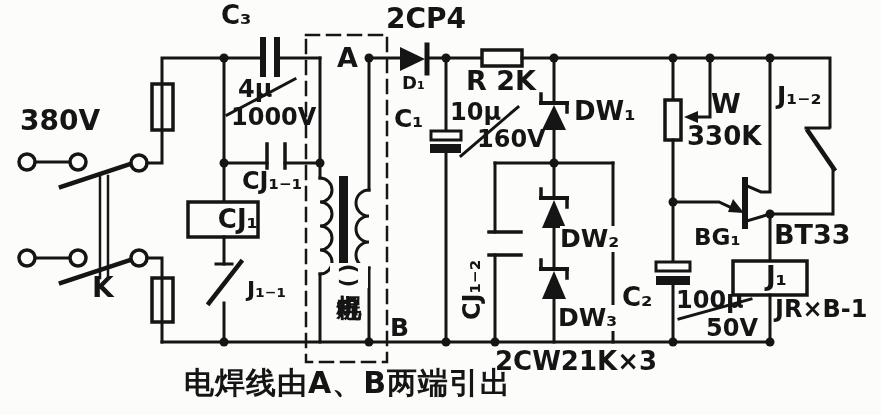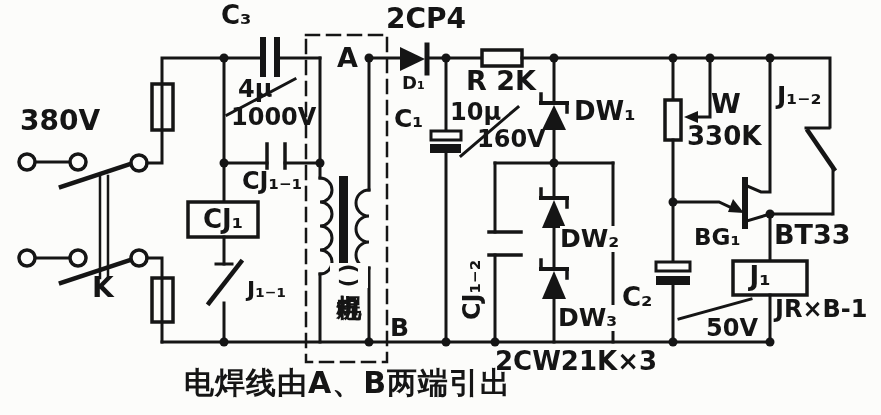--- a/index.html
+++ b/index.html
@@ -5,21 +5,21 @@
   html,body{margin:0;padding:0;background:#e8e8e4;}
   .stage{
     position:relative;width:881px;height:415px;background:#fcfcfa;
     font-family:"DejaVu Sans",sans-serif;overflow:hidden;color:#151515;
   }
   .stage svg{position:absolute;left:0;top:0;}
   .lbl{
     position:absolute;font-weight:700;color:#151515;white-space:nowrap;
     line-height:1.02;letter-spacing:0px;font-family:"DejaVu Sans",sans-serif;
   }
-  .boxlbl{text-align:center;}
+  .boxlbl{text-align:right;}
   .rot90ccw{transform:rotate(-90deg);transform-origin:left top;}
   .welder{
     position:absolute;left:330px;top:263px;width:38px;background:#fcfcfa;
     display:flex;flex-direction:column;align-items:center;font-weight:700;
     z-index:3;
   }
   .welder .paren{font-size:21px;line-height:10px;height:11px;font-weight:700;}
   .welder .paren.top{transform:rotate(90deg);}
   .welder .paren.bot{transform:rotate(90deg);}
   .welder .vname{
@@ -234,20 +234,21 @@
 <div class="lbl" style="left:466px;top:67px;font-size:27px">R 2K</div>
 
 <div class="lbl" style="left:574px;top:98px;font-size:26px">DW₁</div>
 <div class="lbl" style="left:560px;top:226px;font-size:25px;background:#fcfcfa">DW₂</div>
 <div class="lbl" style="left:558px;top:305px;font-size:25px;background:#fcfcfa">DW₃</div>
 <div class="lbl" style="left:495px;top:348px;font-size:26px">2CW21K×3</div>
 
 <div class="lbl rot90ccw" style="left:460px;top:320px;font-size:24px">CJ₁₋₂</div>
 
 <div class="lbl" style="left:622px;top:284px;font-size:26px">C₂</div>
+<div class="lbl" style="left:676px;top:288px;font-size:24px">100μ</div>
 <div class="lbl" style="left:706px;top:316px;font-size:24px">50V</div>
 
 <div class="lbl" style="left:711px;top:90px;font-size:27px">W</div>
 <div class="lbl" style="left:687px;top:123px;font-size:26px">330K</div>
 
 <div class="lbl" style="left:777px;top:83px;font-size:25px">J₁₋₂</div>
 <div class="lbl" style="left:694px;top:226px;font-size:23px">BG₁</div>
 <div class="lbl" style="left:774px;top:221px;font-size:27px">BT33</div>
 
 <div class="lbl boxlbl" style="left:733px;top:263px;width:54px;font-size:26px">J₁</div>

